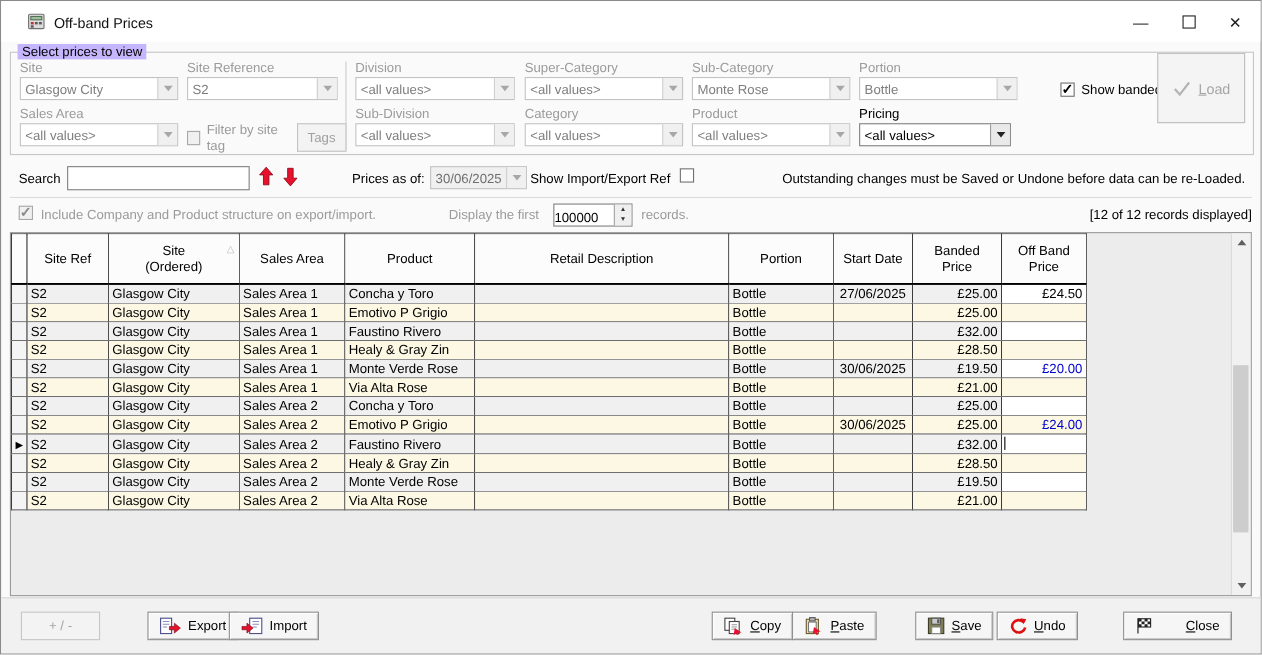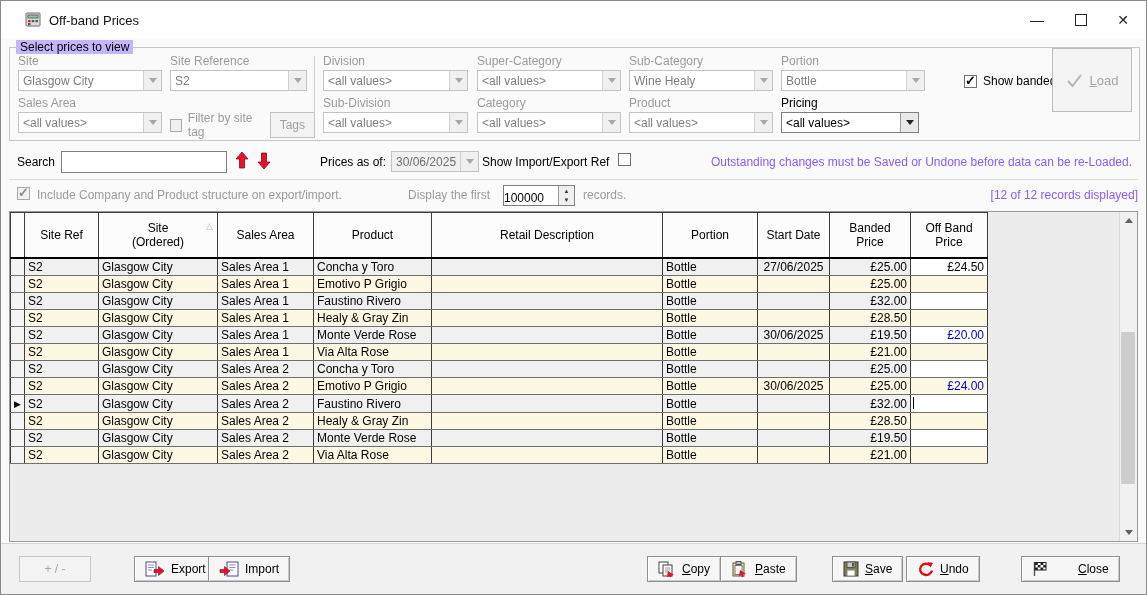--- a/index.html
+++ b/index.html
@@ -32,21 +32,21 @@
   .cb.dis{border-color:#a8a8a8;background:#f0f0f0;}
   .cb.dis.checked::after{color:#8b8b8b;}
   .cbrow{display:flex;align-items:center;gap:6px;}
   .smallbtn{height:24px;padding:0 9px;background:#f3f3f3;border:1px solid #c2c2c2;color:#a0a0a0;font-size:12px;display:inline-flex;align-items:center;}
   .loadbtn{position:absolute;left:1051px;top:47px;width:78px;height:62px;background:#f4f4f4;border:1px solid #bdbdbd;display:flex;align-items:center;justify-content:center;gap:7px;color:#a6a6a6;font-size:13px;}
   
   .srow{position:absolute;left:0;width:100%;}
   .lab-b{color:#000;font-size:12px;}
   .lab-g{color:#9b9b9b;font-size:12px;}
   .tinput{height:22px;background:#fff;border:1px solid #7f7f7f;box-sizing:border-box;font-size:12px;padding:0 3px;font-family:"Liberation Sans",sans-serif;}
-  .red{color:#8b5cf6;font-size:12px;margin-left:17px;}
+  .red{color:#000000;font-size:12px;margin-left:17px;}
   .hsep{position:absolute;left:8px;right:8px;height:1px;background:#dcdcdc;}
   .spin{position:relative;width:72px;height:21px;border:1px solid #7f7f7f;background:#fff;box-sizing:border-box;display:flex;align-items:flex-end;padding-left:0;font-size:12px;}
   .spin .sbtns{position:absolute;right:0;top:0;bottom:0;width:15px;border-left:1px solid #9a9a9a;display:flex;flex-direction:column;}
   .spin .sbtns div{flex:1;background:#efefef;display:flex;align-items:center;justify-content:center;font-size:6px;color:#333;}
   
   .gridbox{position:absolute;left:8px;top:210px;width:1129px;height:331px;border:1px solid #9a9a9a;background:#ececec;box-sizing:border-box;overflow:hidden;}
   table.grid{border-collapse:collapse;table-layout:fixed;font-size:12px;background:transparent;}
   table.grid th{background:#fcfcfc;font-weight:normal;border-right:1px solid #3c3c3c;border-bottom:2px solid #000;border-top:1px solid #3c3c3c;padding:2px 2px;height:40px;text-align:center;line-height:14px;position:relative;}
   table.grid th:first-child{border-left:1px solid #3c3c3c;}
   table.grid td{border-right:1px solid #3c3c3c;border-bottom:1px solid #6f6f6f;padding:0 3px;height:16px;line-height:16px;overflow:hidden;white-space:nowrap;position:relative;}
@@ -169,21 +169,21 @@
           <span>&lt;all values&gt;</span>
           <span class="cbtn">
             <span class="arr"></span>
           </span>
         </div>
     </div>
 
     <div class="fld" style="left:619px;top:6px;width:144px;">
       <div class="lab">Sub-Category</div>
       <div class="combo">
-          <span>Wine Healy</span>
+          <span>Monte Rose</span>
           <span class="cbtn">
             <span class="arr"></span>
           </span>
         </div>
     </div>
     <div class="fld" style="left:619px;top:48px;width:144px;">
       <div class="lab">Product</div>
       <div class="combo">
           <span>&lt;all values&gt;</span>
           <span class="cbtn">

